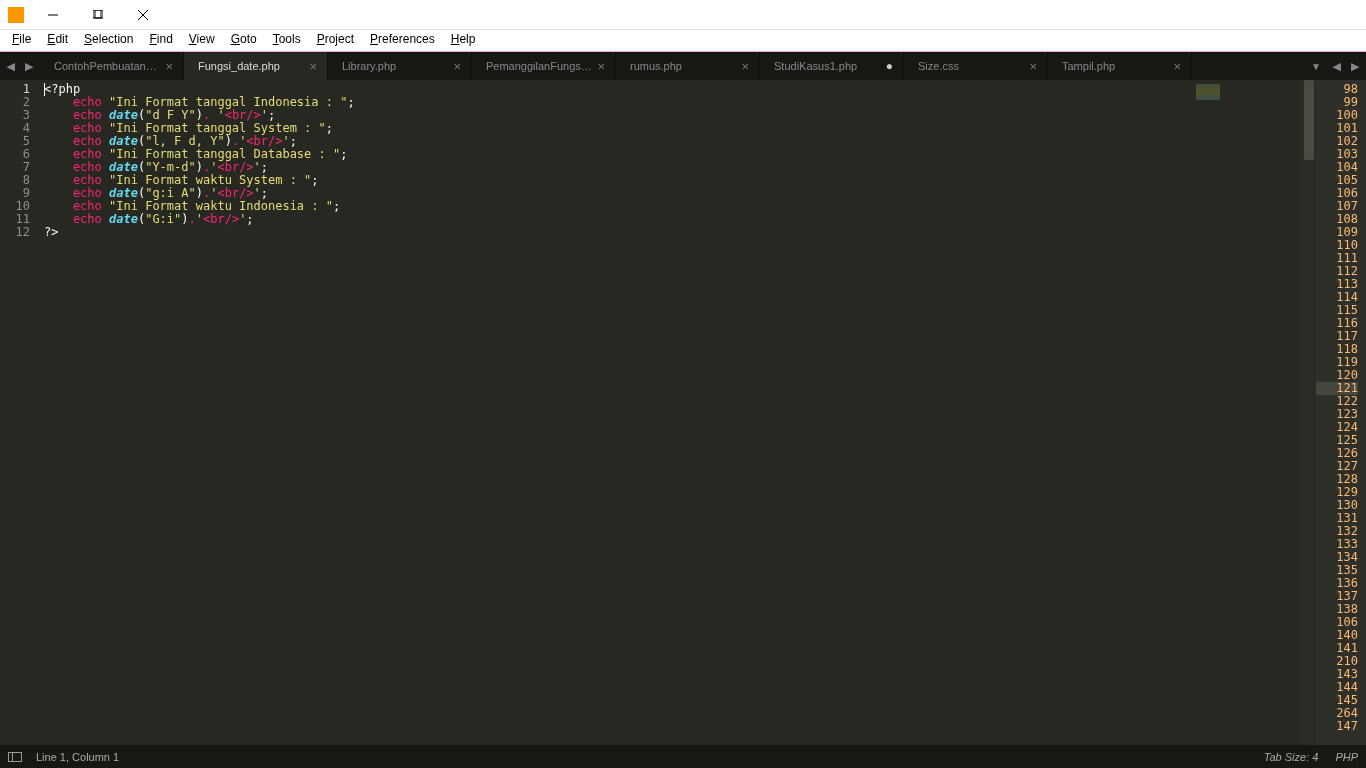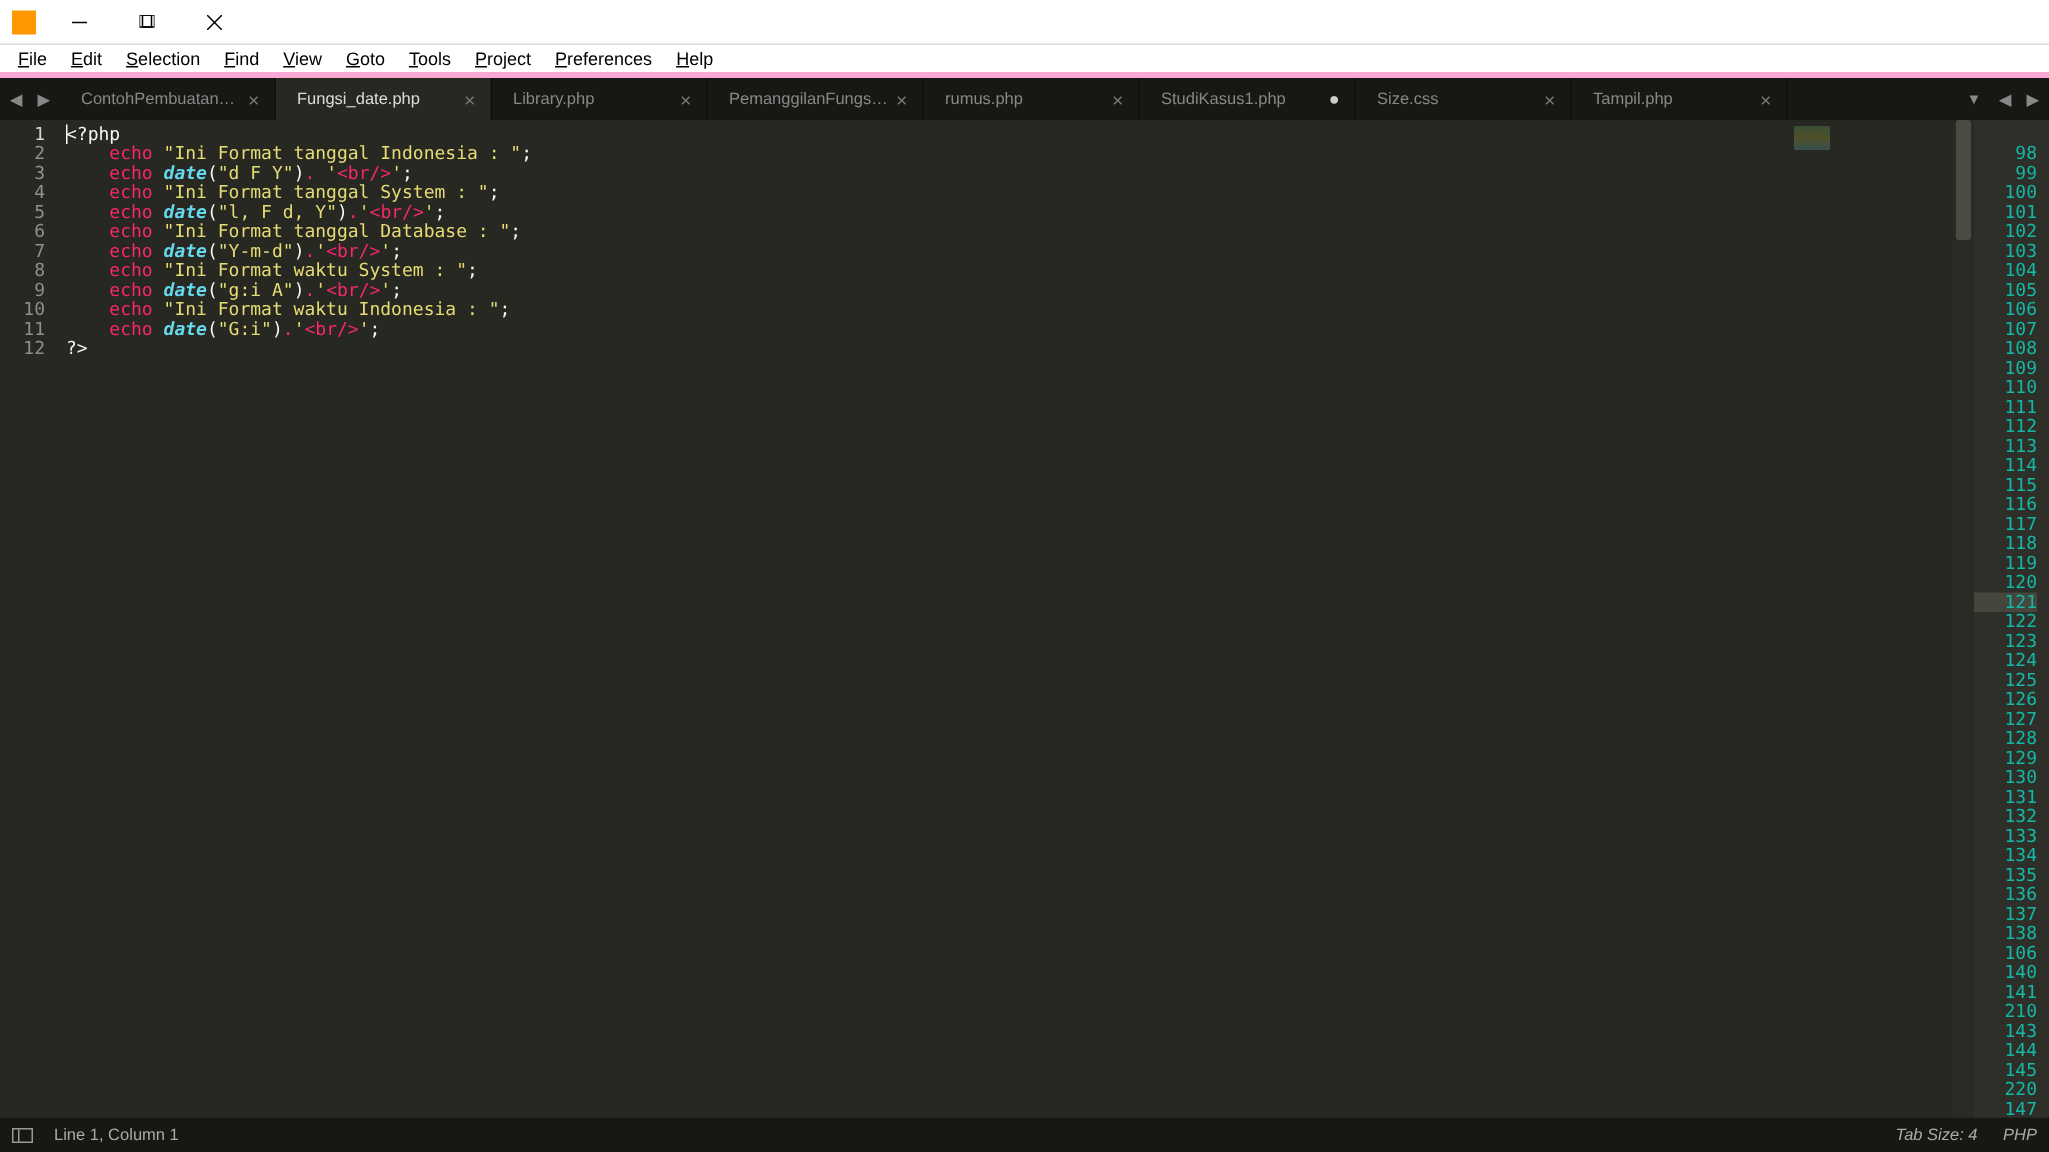--- a/index.html
+++ b/index.html
@@ -1,21 +1,21 @@
 <!DOCTYPE html>
 <html><head>
 <meta charset="utf-8">
 <style>
 * { margin:0; padding:0; box-sizing:border-box; }
 body { font-family:"Segoe UI",Arial,sans-serif; font-size:12px; background:#272822; overflow:hidden; width:1366px; height:768px; position:relative; }
 .titlebar { height:30px; background:#fff; display:flex; align-items:center; padding:0 2px; border-bottom:1px solid #ddd; }
 .titlebar .appicon { width:16px; height:16px; background:#ff9800; margin:0 6px; display:inline-block; }
 .titlebar .title { flex:1; color:#000; font-size:12px; }
 .titlebar .winbtn { width:45px; height:28px; display:flex; align-items:center; justify-content:center; color:#222; }
-.menubar { height:22px; background:#fff; display:flex; align-items:flex-start; padding:0 4px; border-bottom:4px solid #f9a8d4; }
+.menubar { height:22px; background:#fff; display:flex; align-items:flex-start; padding:0 4px; border-bottom:1px solid #f9a8d4; }
 .menubar .mitem { padding:2px 8px; color:#000; font-size:12px; }
 .menubar .mitem u { text-decoration:underline; }
 .tabbar { height:28px; background:#171814; display:flex; align-items:stretch; position:relative; }
 .tabbar .arrows { width:40px; display:flex; align-items:center; justify-content:center; gap:10px; }
 .tabbar .arrow { color:#888; font-size:11px; }
 .tabbar .tab { width:144px; display:flex; align-items:center; padding:0 10px 0 14px; color:#888; font-size:11px; position:relative; border-right:1px solid #0e0f0c; }
 .tabbar .tab.active { background:#272822; color:#ddd; }
 .tabbar .tab .tlabel { flex:1; white-space:nowrap; overflow:hidden; text-overflow:ellipsis; }
 .tabbar .tab .tclose { color:#777; font-size:13px; margin-left:4px; }
 .tabbar .tab .tdirty { color:#ccc; font-size:12px; margin-left:4px; }
@@ -28,21 +28,21 @@
 .cursor { position:absolute; left:0; top:3px; width:1px; height:13px; background:#fff; }
 .code .kw { color:#f92672; }
 .code .fn { color:#66d9ef; font-style:italic;font-weight:bold; }
 .code .str { color:#e6db74; }
 .code .op { color:#f92672; }
 .code .punct { color:#f8f8f2; }
 .code .plain { color:#f8f8f2; }
 .code .tag { color:#f92672; }
 .minimap { width:110px; background:#272822; position:relative; }
 .mmblob { position:absolute; top:4px; left:4px; width:24px; height:16px; background:linear-gradient(#3e5a3a,#5a5a2a,#3a5a5a); opacity:0.8; }
-.rgutter { width:50px; background:#2e2f28; color:#14b8a6; font:12px/13px Consolas,monospace; text-align:right; padding-right:8px; padding-top:16px; }
+.rgutter { width:50px; background:#2e2f28; color:#fdba74; font:12px/13px Consolas,monospace; text-align:right; padding-right:8px; padding-top:3px; }
 .rgutter .hl { background:#45463e; }
 .scroll { width:14px; background:#2a2b25; position:relative; }
 .scroll .thumb { position:absolute; top:0; left:2px; width:10px; height:80px; background:#4a4b43; border-radius:2px; }
 .statusbar { height:23px; background:#171814; display:flex; align-items:center; color:#aaa; font-size:11px; padding:0 8px; }
 .statusbar .panelicon { width:14px; height:10px; border:1px solid #999; margin-right:14px; display:inline-block; position:relative; }
 .statusbar .panelicon::after{content:"";position:absolute;left:3px;top:0;width:1px;height:100%;background:#999;}
 .statusbar .spacer { flex:1; }
 .statusbar .sitem { margin-left:17px;font-style:italic; }
 </style>
 </head>
@@ -192,21 +192,21 @@
       <div>136</div>
       <div>137</div>
       <div>138</div>
       <div>106</div>
       <div>140</div>
       <div>141</div>
       <div>210</div>
       <div>143</div>
       <div>144</div>
       <div>145</div>
-      <div>220</div>
+      <div>264</div>
       <div>147</div>
     </div>
 </div>
 
 <div class="statusbar">
   <span class="panelicon"></span>
   <span>Line 1, Column 1</span>
   <span class="spacer"></span>
   <span class="sitem">Tab Size: 4</span>
   <span class="sitem">PHP</span>

